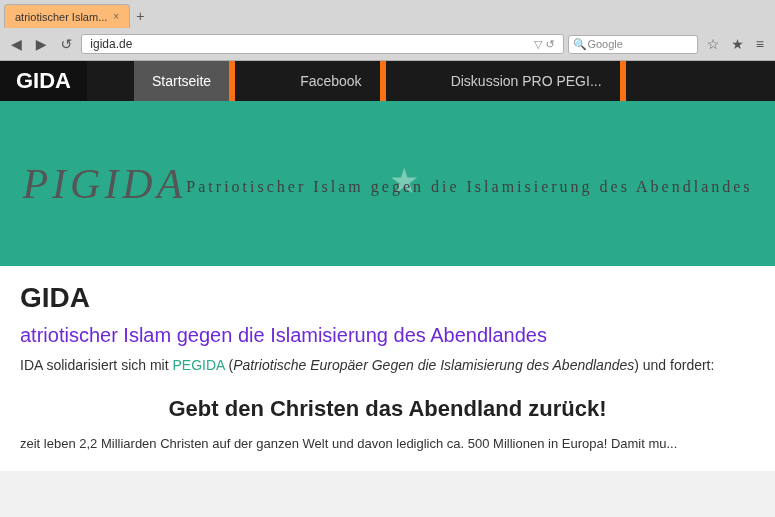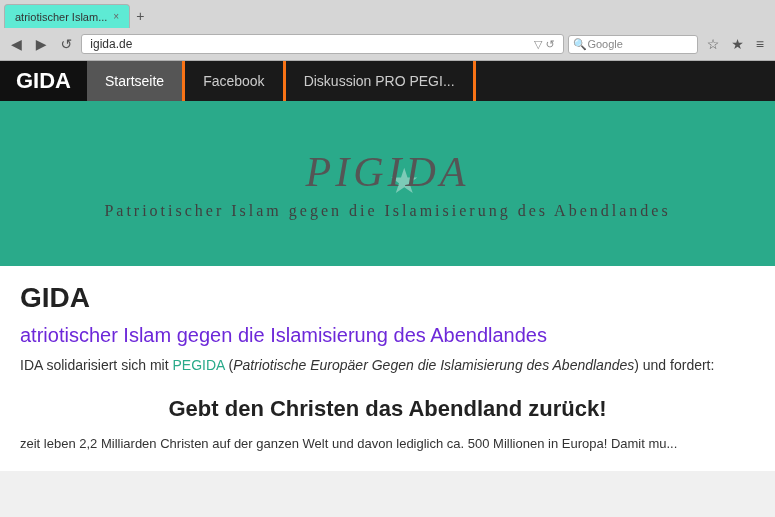--- a/index.html
+++ b/index.html
@@ -11,21 +11,21 @@
       border-bottom: 1px solid #b0b0b0;
     }
     .tab-bar {
       display: flex;
       align-items: center;
       padding: 4px 4px 0 4px;
       background: #d6d6d6;
       height: 28px;
     }
     .tab-active {
-      background: #5eead4;
+      background: #fdba74;
       border: 1px solid #b0b0b0;
       border-bottom: none;
       border-radius: 4px 4px 0 0;
       padding: 3px 10px;
       font-size: 11px;
       color: #333;
       display: flex;
       align-items: center;
       gap: 6px;
       height: 24px;
@@ -123,34 +123,35 @@
       display: flex;
       align-items: stretch;
     }
     .nav-item {
       color: #ccc;
       font-size: 14px;
       padding: 10px 18px;
       display: flex;
       align-items: center;
       cursor: pointer;
-      border-right: 3px solid #f97316;
+      border-right: 6px solid #f97316;
+      margin-left: 47px;
     }
     .nav-item.active {
       background: #555;
       color: white;
     }
 
     
     .hero-banner {
       background: #2aaa8a;
       position: relative;
       height: 165px;
       display: flex;
-      flex-direction: column;
+      flex-direction: row;
       align-items: center;
       justify-content: center;
       overflow: hidden;
     }
     .hero-crescent {
       position: absolute;
       left: 50%;
       top: 50%;
       transform: translate(-55%, -50%);
       width: 130px;

